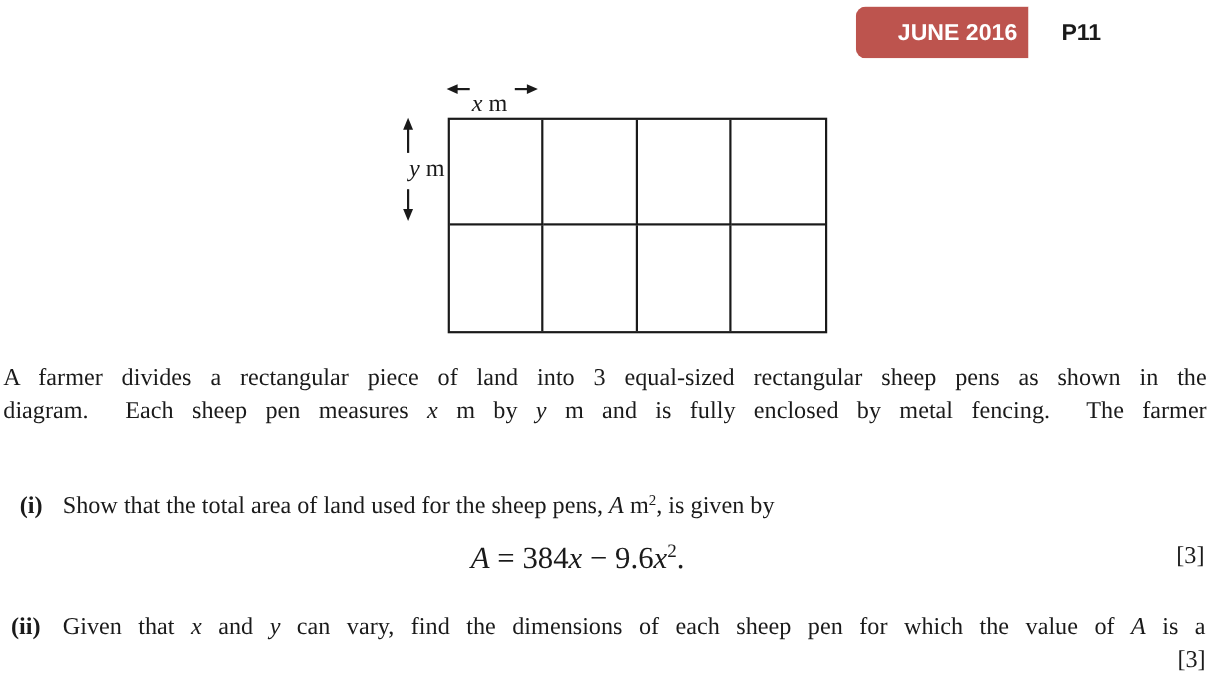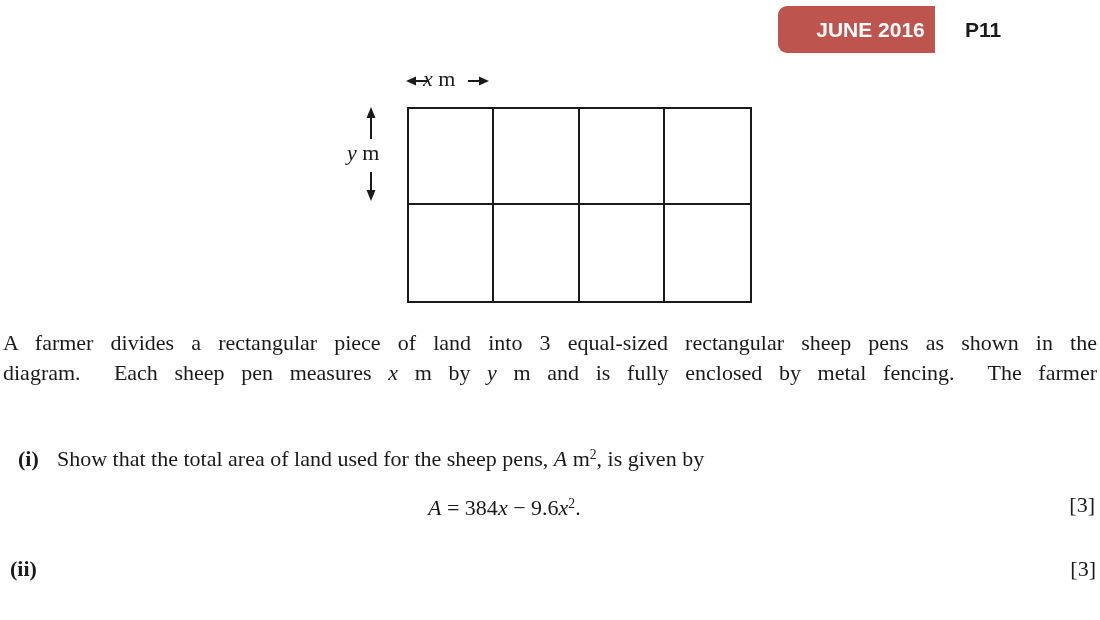--- a/index.html
+++ b/index.html
@@ -44,22 +44,22 @@
     display:grid;
     grid-template-columns:repeat(4,1fr);
     grid-template-rows:repeat(2,1fr);
     background:#ffffff;
   }
   .pen-cell{border-right:2px solid var(--ink);border-bottom:2px solid var(--ink);}
   .pen-cell:nth-child(4n){border-right:none;}
   .pen-cell:nth-child(n+5){border-bottom:none;}
 
   .dim-label{position:absolute;font-size:22px;line-height:22px;white-space:nowrap;}
-  .x-dim{left:423px;top:68px;width:44px;}
-  .y-dim{left:347px;top:142px;width:42px;}
+  .x-dim{left:423px;top:83px;width:44px;text-align:center;}
+  .y-dim{left:367px;top:142px;width:42px;text-align:center;}
   .arrow-layer{position:absolute;left:0;top:0;width:1100px;height:620px;pointer-events:none;}
 
   
   .intro{
     position:absolute;left:3px;top:328px;width:1094px;
     font-size:22px;line-height:30px;
   }
   .jline{text-align:justify;text-align-last:justify;}
 
   .part{position:absolute;left:0;width:1100px;font-size:22px;line-height:30px;}
@@ -68,21 +68,21 @@
   .plabel{position:absolute;font-weight:bold;}
   .plabel-i{left:18px;}
   .plabel-ii{left:10px;}
   .ptext{margin-left:57px;margin-right:20px;}
   .ptext-ii{width:1039px;}
   .line2wrap{position:relative;}
   .marks-inline{position:absolute;right:0;top:0;}
 
   .equation{
     position:absolute;left:428px;top:493px;
-    font-size:22px;line-height:30px;white-space:nowrap;
+    font-size:28px;line-height:30px;white-space:nowrap;
   }
   .marks-eq{position:absolute;right:5px;top:490px;font-size:22px;line-height:30px;}
 </style>
 </head>
 <body>
 
 <div class="badge">
   <div class="badge-seg red seg-session">JUNE 2016</div>
   <div class="badge-seg white seg-paper">P11</div>
 </div>
@@ -129,17 +129,18 @@
   <span class="plabel plabel-i">(i)</span>
   <div class="ptext"><span>Show that the total area of land used for the sheep pens, </span><span class="it">A</span><span> m</span><sup>2</sup><span>, is given by</span></div>
 </div>
 
 <div class="equation"><span class="it">A</span><span> = 384</span><span class="it">x</span><span> − 9.6</span><span class="it">x</span><sup>2</sup><span>.</span></div>
 <div class="marks-eq">[3]</div>
 
 <div class="part part-ii">
   <span class="plabel plabel-ii">(ii)</span>
   <div class="ptext ptext-ii">
+    <div class="jline"><span>Given that </span><span class="it">x</span><span> and </span><span class="it">y</span><span> can vary, find the dimensions of each sheep pen for which the value of </span><span class="it">A</span><span> is a</span></div>
     <div class="line2wrap">
       <span class="marks-inline">[3]</span>
     </div>
   </div>
 </div>
 
 </body></html>

